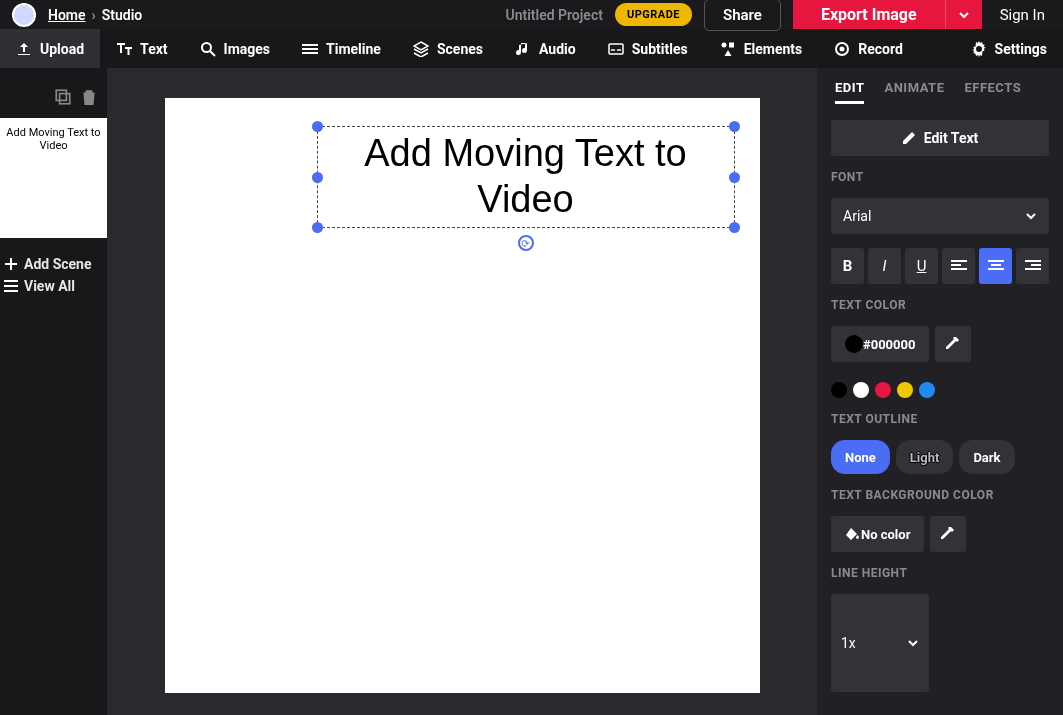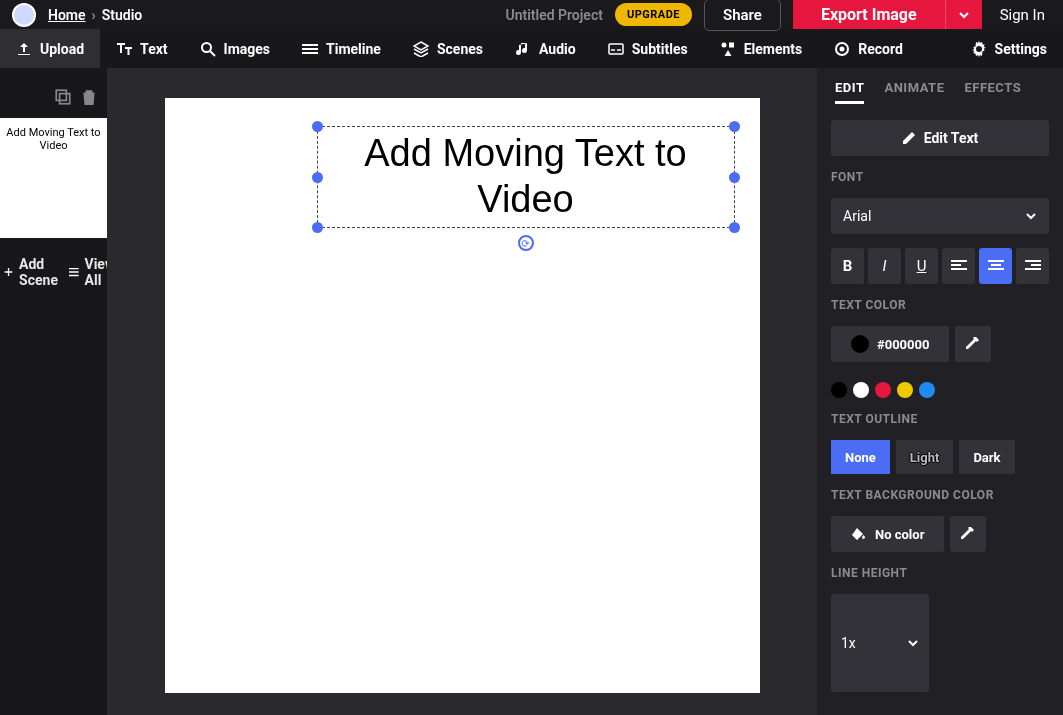--- a/index.html
+++ b/index.html
@@ -23,21 +23,21 @@
   .tool-upload { background: #2e2e33; height: 39px; padding: 0 16px; display: inline-flex; align-items: center; gap: 8px; font-weight: 700; font-size: 14px; cursor: pointer; }
   .tool-item { display: inline-flex; align-items: center; gap: 8px; padding: 0 16px; height: 39px; font-weight: 700; font-size: 14px; cursor: pointer; }
   .tool-settings { margin-left: auto; }
 
   .main { display: flex; height: calc(715px - 68px); }
 
   .scenes-col { width: 107px; background: #18181a; display: flex; flex-direction: column; align-items: center; padding-top: 20px; gap: 10px; }
   .scene-top-icons { width: 100%; display: flex; justify-content: flex-end; gap: 8px; padding-right: 9px; padding-bottom: 2px; }
   .scene-top-icons .ico { width: 18px; height: 18px; color: #888; cursor: pointer; }
   .scene-thumb { width: 107px; height: 120px; background: #fff; color: #000; font-size: 11px; text-align: center; padding: 8px 6px; cursor: pointer; display: flex; align-items: flex-start; justify-content: center; }
-  .scene-links { width: 100%; padding: 8px 0 0 4px; display: flex; flex-direction: row; gap: 6px; }
+  .scene-links { width: 100%; padding: 8px 0 0 4px; display: flex; flex-direction: column; gap: 6px; }
   .scene-link { display: flex; align-items: center; gap: 6px; font-size: 14px; font-weight: 700; cursor: pointer; color: #e6e6e6; }
 
   .canvas-area { flex: 1; background: #2a2a2e; display: flex; align-items: flex-start; justify-content: center; padding-top: 30px; overflow: hidden; }
   .canvas { width: 595px; height: 595px; background: #fff; position: relative; }
   .sel-box { position: absolute; left: 152px; top: 28px; width: 418px; height: 102px; border: 1px dashed #444; display: flex; align-items: center; justify-content: center; text-align: center; }
   .sel-text { font-family: Arial; font-size: 38px; font-weight: 400; color: #000; line-height: 1.2; }
   .handle { width: 11px; height: 11px; background: #4b6cf5; border-radius: 50%; position: absolute; }
   .h-tl { top: -6px; left: -6px; } .h-tr { top: -6px; right: -6px; }
   .h-bl { bottom: -6px; left: -6px; } .h-br { bottom: -6px; right: -6px; }
   .h-ml { top: 50%; left: -6px; margin-top: -5px; } .h-mr { top: 50%; right: -6px; margin-top: -5px; }
@@ -50,26 +50,26 @@
   .props-body { padding: 8px 14px 0; display: flex; flex-direction: column; gap: 14px; }
   .prop-group-label { font-size: 12px; font-weight: 700; color: #8a8a8f; letter-spacing: 0.5px; }
   .btn-wide { width: 100%; height: 36px; background: #323238; border: none; color: #fff; font-size: 14px; font-weight: 700; display: flex; align-items: center; justify-content: center; gap: 8px; cursor: pointer; border-radius: 3px; }
   .select-row { width: 100%; height: 36px; background: #323238; border: none; color: #fff; font-size: 14px; display: flex; align-items: center; justify-content: space-between; padding: 0 12px; cursor: pointer; border-radius: 3px; }
   .row { display: flex; gap: 6px; }
   .small-select { height: 36px; background: #323238; border: none; color: #fff; font-size: 14px; display: flex; align-items: center; justify-content: space-between; padding: 0 10px; cursor: pointer; flex: 1; border-radius: 3px; }
   .lock-ratio { height: 36px; background: #323238; border: none; color: #fff; font-size: 13px; font-weight: 700; display: flex; align-items: center; gap: 6px; padding: 0 10px; cursor: pointer; border-radius: 3px; }
   .btn-grid5 { display: flex; gap: 4px; }
   .sq-btn { flex: 1; height: 36px; background: #323238; border: none; color: #fff; display: flex; align-items: center; justify-content: center; cursor: pointer; border-radius: 3px; font-size: 15px; }
   .sq-btn.active { background: #4b6cf5; }
-  .color-pill { height: 36px; background: #323238; display: inline-flex; align-items: center; gap: 8px; padding: 0 20px; border-radius: 3px; cursor: pointer; }
+  .color-pill { height: 36px; background: #323238; display: inline-flex; align-items: center; padding: 0 14px; border-radius: 3px; cursor: pointer; }
   .swatch { width: 18px; height: 18px; border-radius: 50%; }
   .swatch-row { display: flex; gap: 6px; padding-top: 6px; }
   .swatch-sm { width: 16px; height: 16px; border-radius: 50%; cursor: pointer; }
   .seg-row { display: flex; gap: 6px; }
-  .seg-btn { height: 34px; padding: 0 14px; background: #323238; border: none; color: #fff; font-size: 13px; font-weight: 700; border-radius: 0; cursor: pointer; }
+  .seg-btn { height: 34px; padding: 0 14px; background: #323238; border: none; color: #fff; font-size: 13px; font-weight: 700; border-radius: 14px; cursor: pointer; }
   .seg-btn.active { background: #4b6cf5; }
   .seg-btn.light { color: #bbb; text-shadow: -1px 0 #000, 1px 0 #000, 0 -1px #000, 0 1px #000; }
 
   svg { display: block; }
 </style>
 </head>
 <body>
 
 <div class="topbar">
   <div class="avatar"></div>

